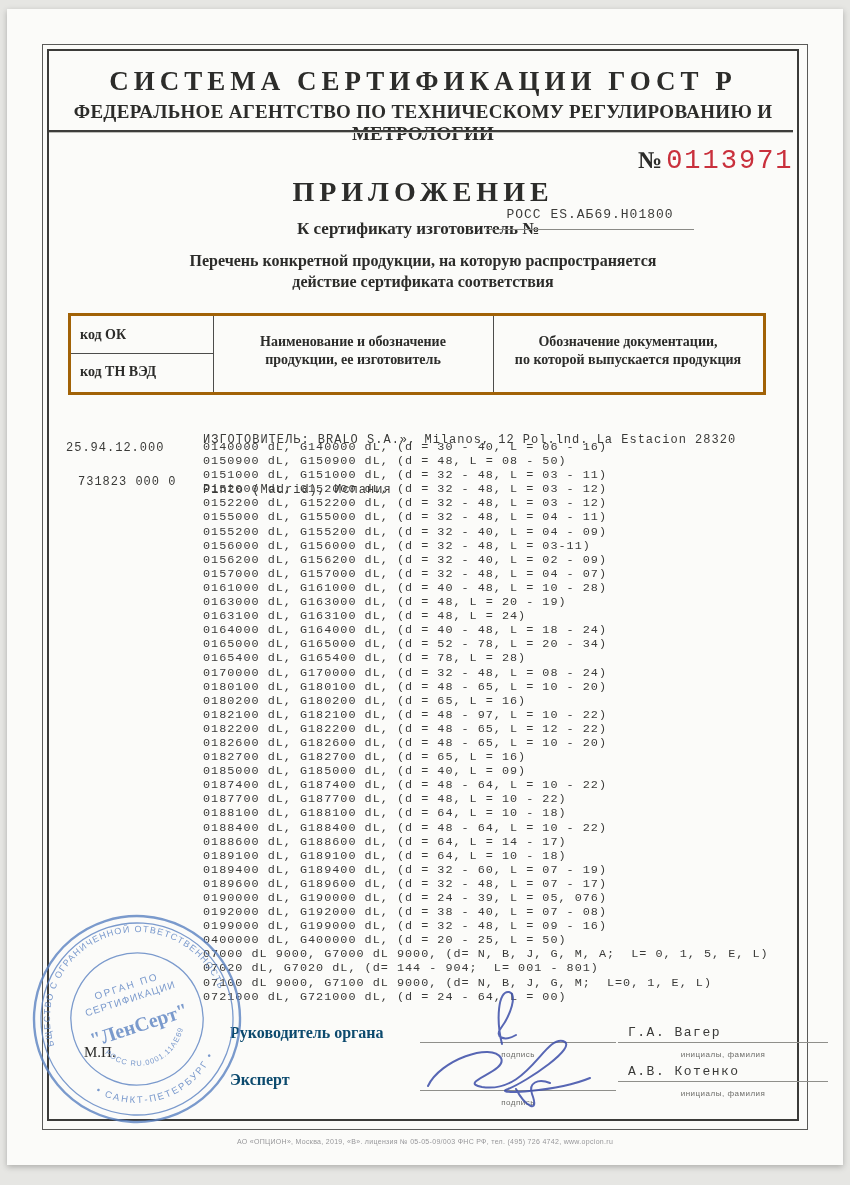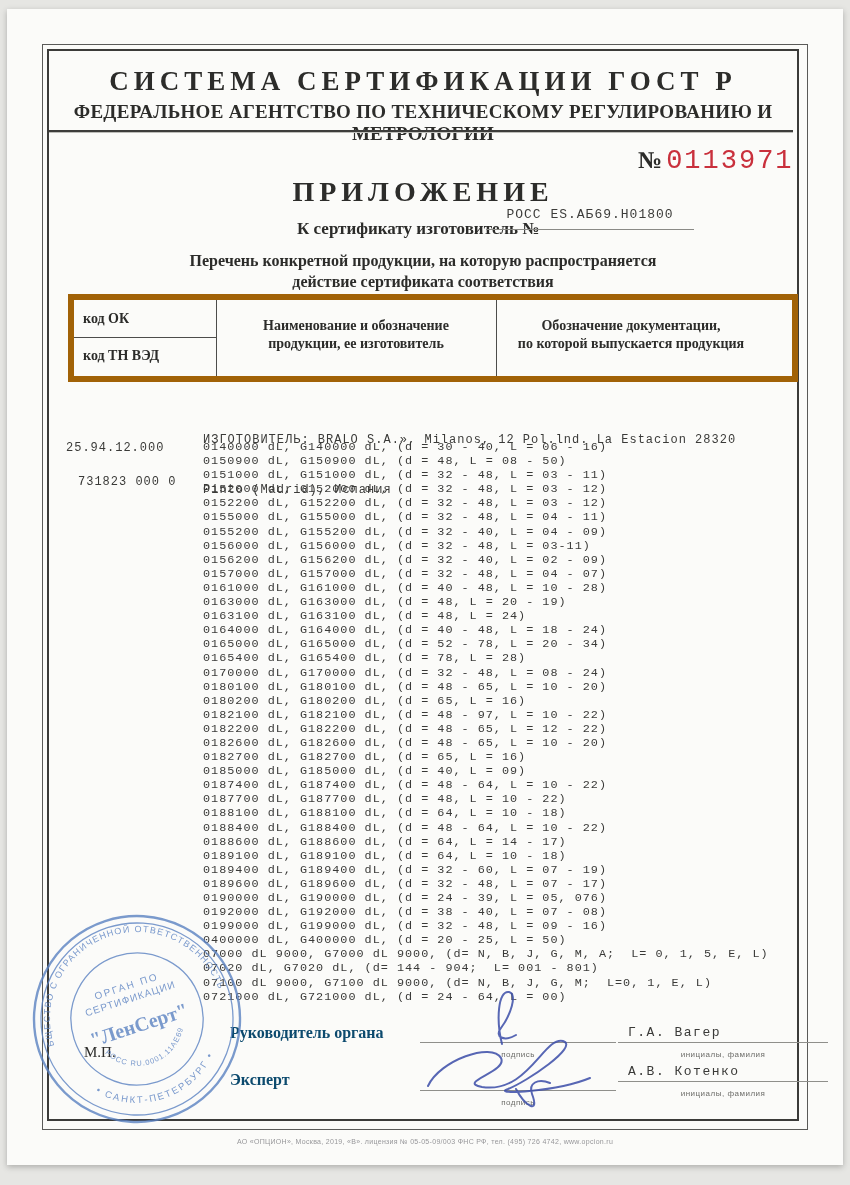--- a/index.html
+++ b/index.html
@@ -35,21 +35,21 @@
   .cert-label{left:297px;top:219px;font-size:17px;font-weight:bold;color:#2c2c2a;}
   .cert-value{
     left:486px;top:207px;width:208px;text-align:center;
     font-family:"Liberation Mono","DejaVu Sans Mono",monospace;
     font-size:13px;letter-spacing:1px;color:#3c3c3a;
     border-bottom:1px solid #8a8a86;padding-bottom:7px;
   }
 
   .subtitle{top:250px;font-size:16px;font-weight:bold;line-height:21px;color:#2c2c2a;}
 
-  .spec-table{left:68px;top:294px;width:692px;height:76px;border:6px solid #a16207;padding-left:26px;}
+  .spec-table{left:68px;top:313px;width:692px;height:76px;border:3px solid #a16207;}
   .spec-table .vline{position:absolute;top:0;bottom:0;width:1px;background:#4d4d4b;}
   .spec-table .hline-col1{position:absolute;left:0;top:37px;width:142px;height:1px;background:#4d4d4b;}
   .th{position:absolute;font-size:14px;font-weight:bold;color:#2c2c2a;line-height:18px;}
   .th-left{left:9px;}
   .th-center{text-align:center;}
 
   .mono{font-family:"Liberation Mono","DejaVu Sans Mono",monospace;color:#3a3a38;}
   .manufacturer{left:203px;top:399px;font-size:12px;letter-spacing:1px;line-height:16.5px;white-space:pre;}
   .code-ok{left:66px;top:441px;font-size:12px;letter-spacing:1px;white-space:pre;}
   .code-tnved{left:78px;top:475px;font-size:12px;letter-spacing:1px;white-space:pre;}

